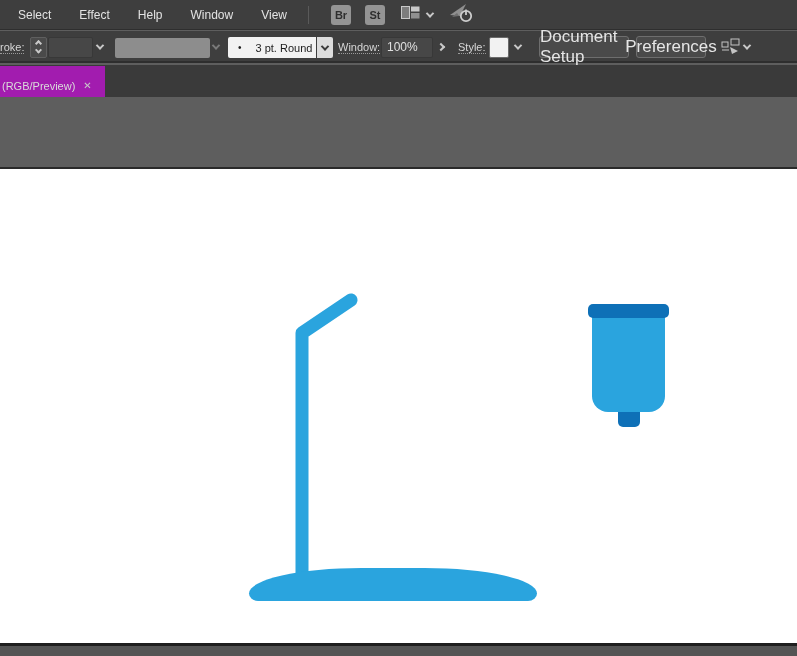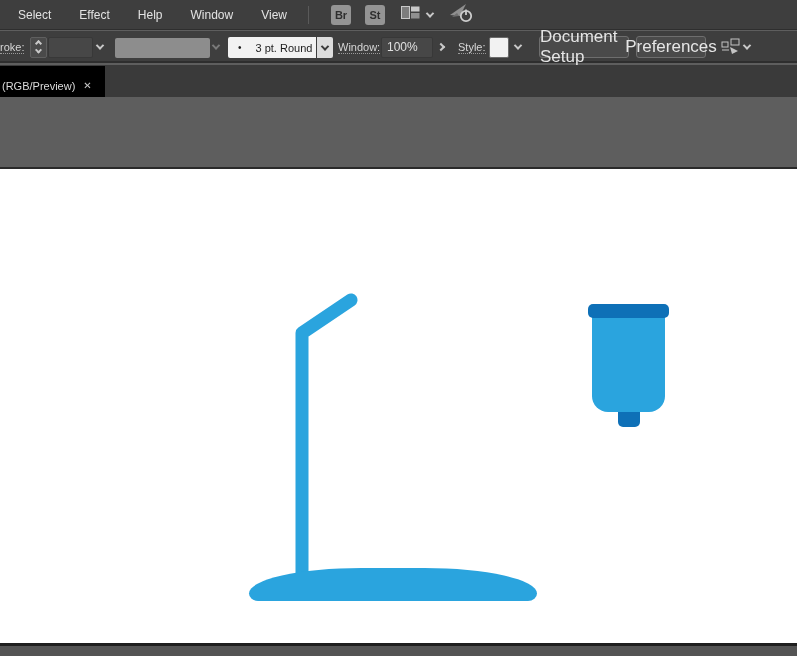--- a/index.html
+++ b/index.html
@@ -44,21 +44,21 @@
                     border-radius:0 2px 2px 0; display:flex; align-items:center; justify-content:center; }
   .opacity-field { left:381px; width:52px; color:#e0e0e0; font-size:12px; line-height:19px; padding-left:5px; }
   .style-swatch { position:absolute; left:489px; top:6px; width:20px; height:21px; background:#f2f2f2;
                   border:1px solid #6a6a6a; border-radius:2px; }
   .ctl-btn { position:absolute; top:5px; height:22px; background:#4a4a4a; border:1px solid #6e6e6e;
              border-radius:3px; color:#e5e5e5; font-size:17px; display:flex; align-items:center;
              justify-content:center; }
 
   
   .tabbar { position:absolute; left:0; top:65px; width:797px; height:32px; background:#3a3a3a; }
-  .doc-tab { position:absolute; left:0; top:1px; width:105px; height:39px; background:#000000;
+  .doc-tab { position:absolute; left:0; top:1px; width:105px; height:39px; background:#a21caf;
              display:flex; align-items:center; font-size:11px; color:#dadada; }
   .doc-tab .tab-label { margin-left:2px; }
   .doc-tab .tab-close { margin-left:8px; font-size:10px; color:#c8c8c8; cursor:default; }
 
   
   .pasteboard-top { position:absolute; left:0; top:97px; width:797px; height:70px; background:#5e5e5e; }
   .artboard-top-edge { position:absolute; left:0; top:167px; width:797px; height:2px; background:#2a2a2a; }
   .artboard { position:absolute; left:0; top:169px; width:797px; height:474px; background:#ffffff; }
   .artboard-bottom-edge { position:absolute; left:0; top:643px; width:797px; height:3px; background:#1f1f1f; }
   .bottom-strip { position:absolute; left:0; top:646px; width:797px; height:10px; background:#545454; }

